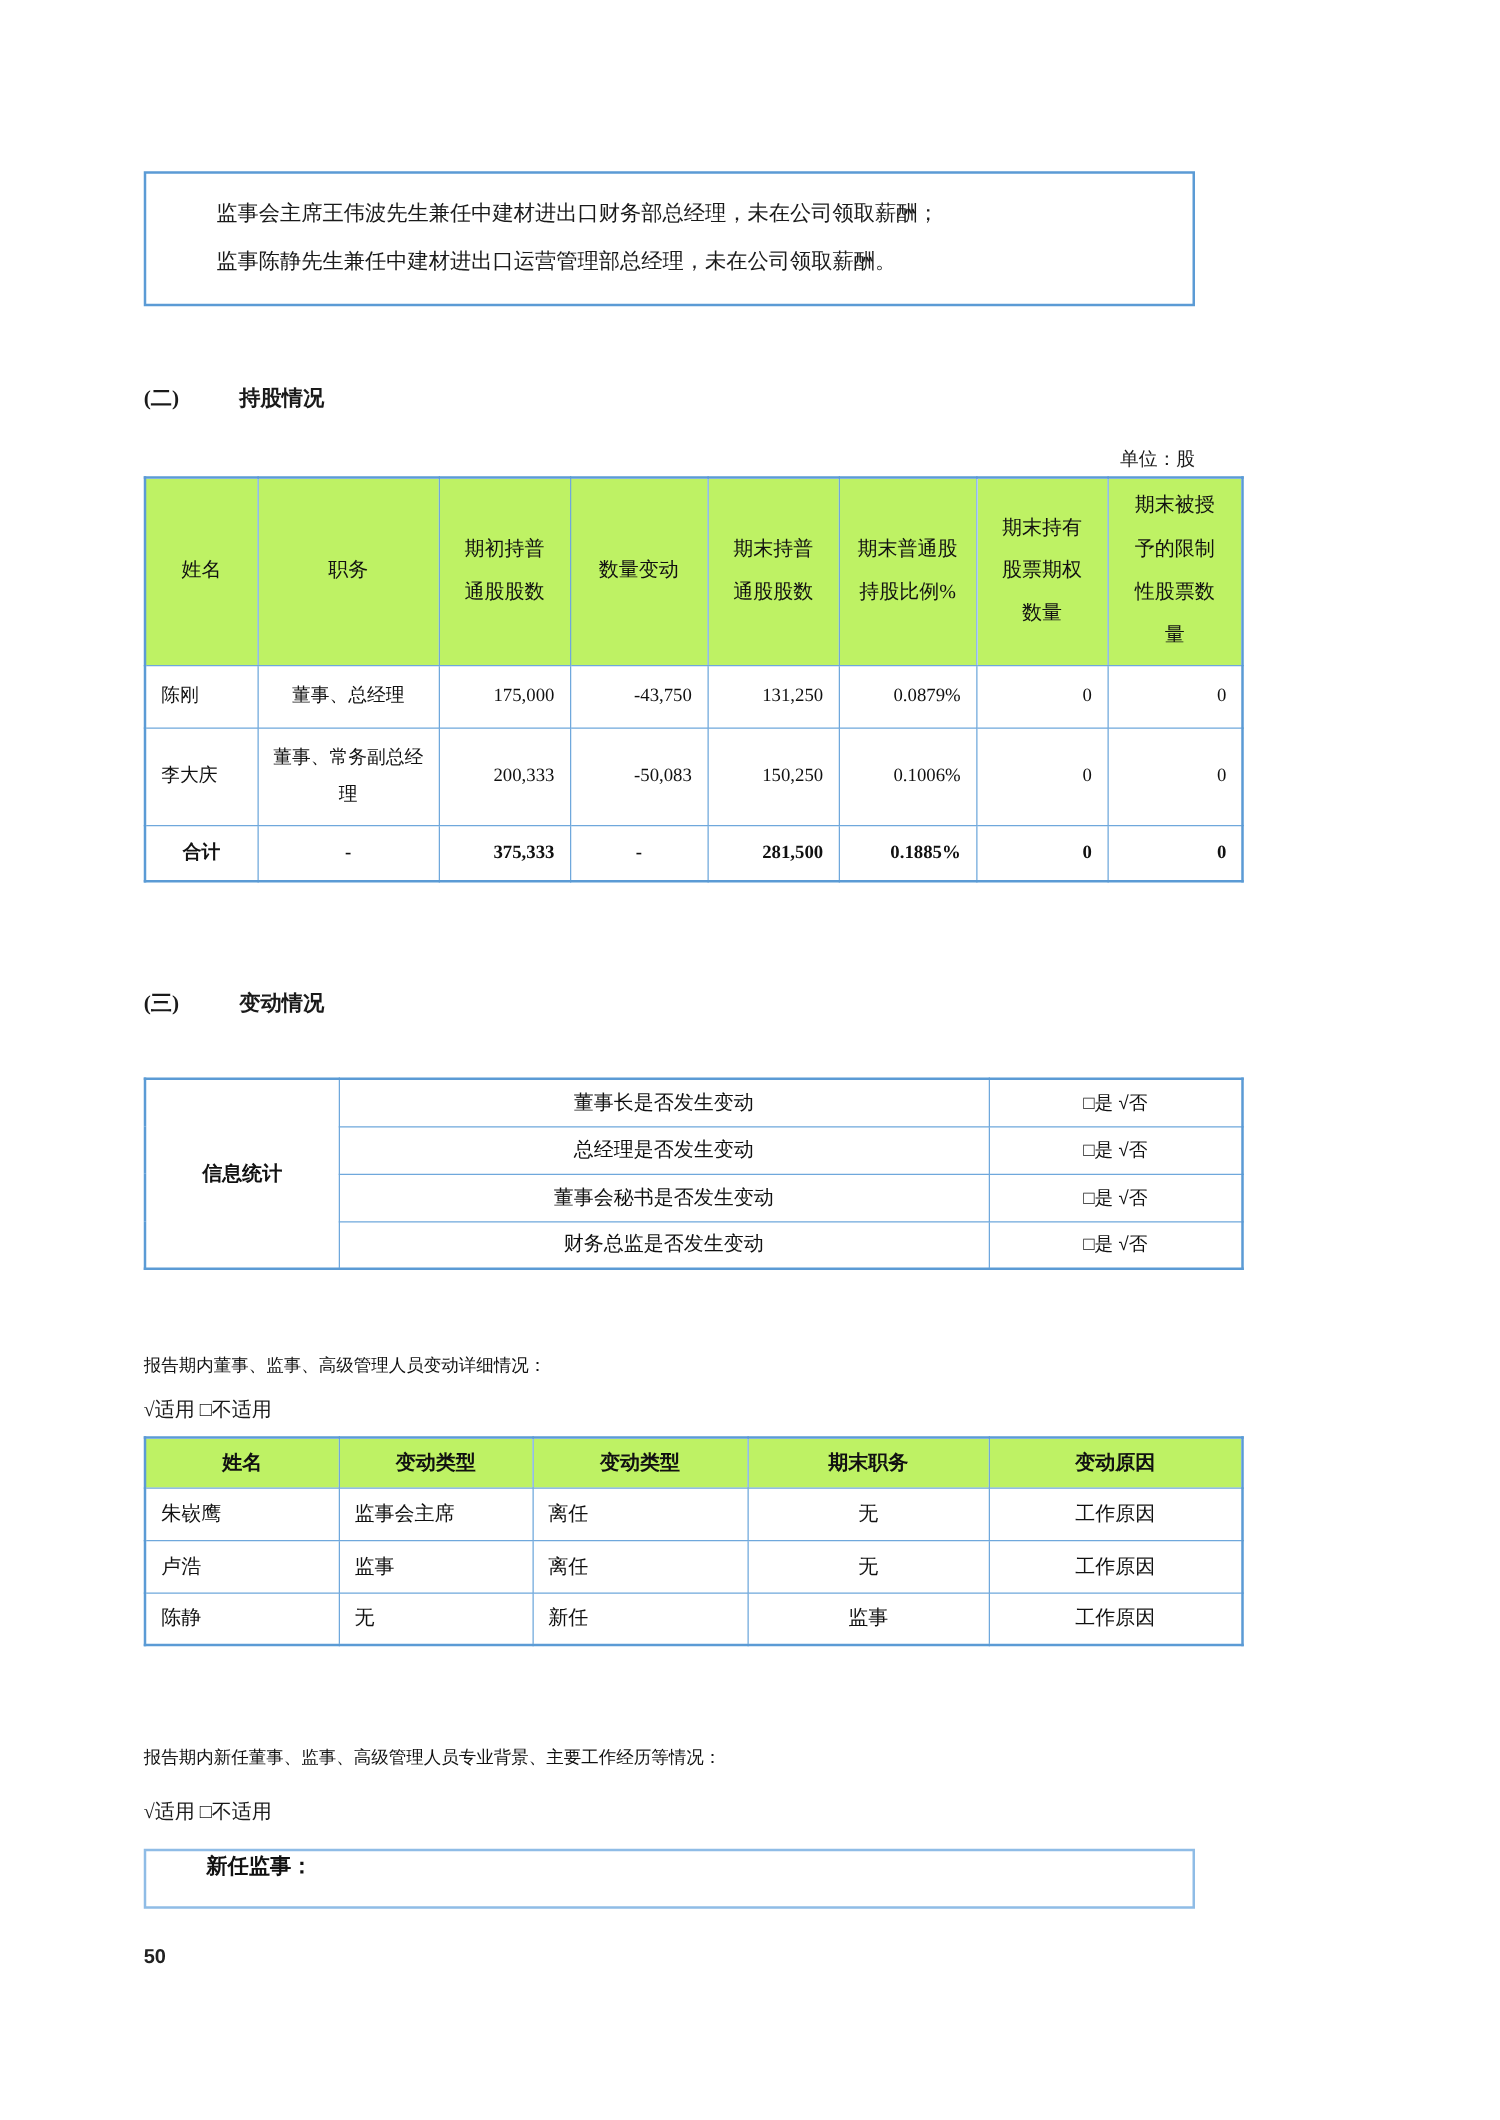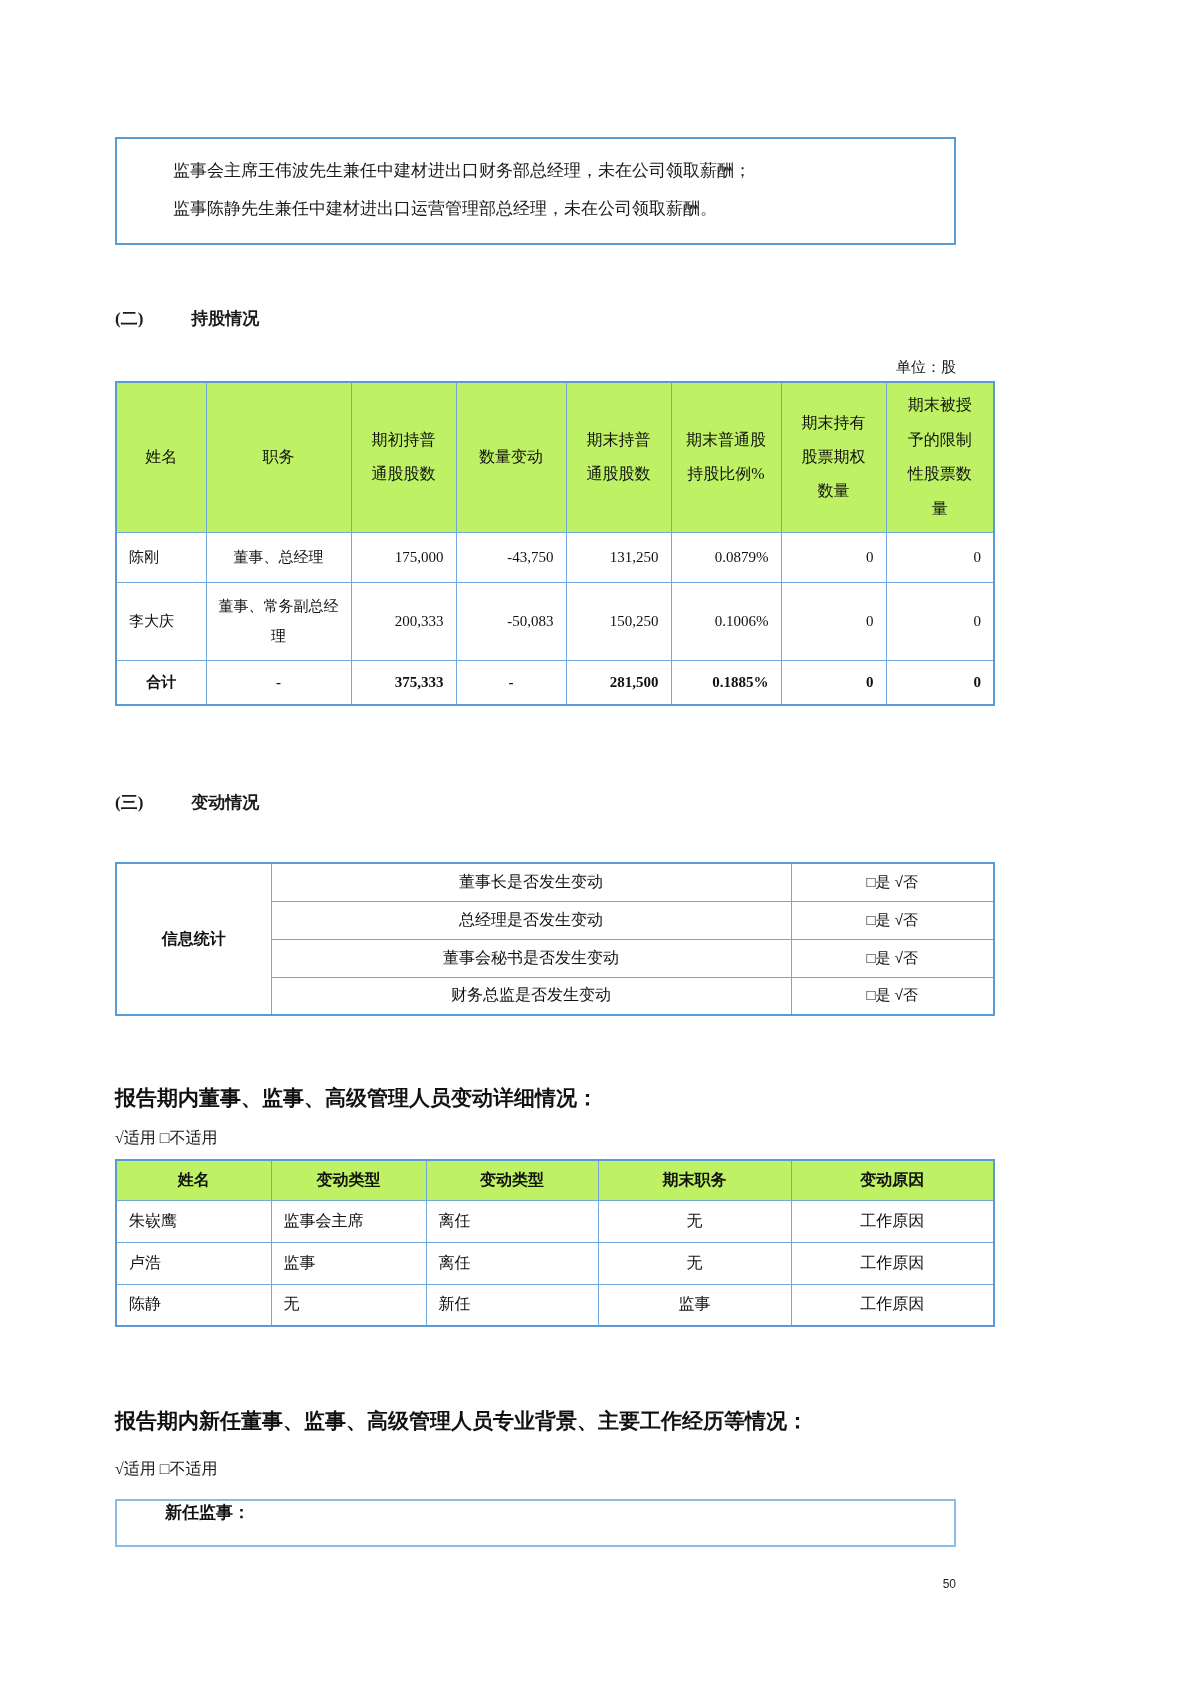--- a/index.html
+++ b/index.html
@@ -35,35 +35,35 @@
   .ac { text-align:center; }
   .ar { text-align:right; }
 
   
   .t2 { margin-top:48px; }
   .t2 td { font-size:16px; height:38px; vertical-align:middle; }
   .t2 .stats { font-weight:700; text-align:center; font-size:16px; }
   .t2 .q { text-align:center; }
   .t2 .a { text-align:center; font-family:"Liberation Sans","DejaVu Sans",sans-serif; font-size:15px; }
 
-  .mid-head { margin-top:68px; font-size:21px; font-weight:700; color:#111; }
+  .mid-head { margin-top:68px; font-size:14px; font-weight:400; color:#111; }
   .applicable { margin-top:16px; font-size:16px; color:#1a1a1a; }
 
   
   .t3 { margin-top:10px; }
   .t3 th { font-size:16px; font-weight:700; height:40px; text-align:center; vertical-align:middle; }
   .t3 td { font-size:16px; height:42px; vertical-align:middle; padding:0 12px; }
 
   .mid-head2 { margin-top:80px; }
   .applicable2 { margin-top:24px; }
 
   .new-box { margin-top:19px; border:2px solid #8FBCE6; height:48px; display:flex; padding-left:48px; }
   .new-box span { font-size:17px; font-weight:700; }
 
-  .page-num { margin-top:30px; text-align:right; font-size:12px; font-family:"Liberation Sans","DejaVu Sans",sans-serif; color:#222; }
+  .page-num { margin-top:30px; text-align:left; font-size:16px; font-family:"Liberation Sans","DejaVu Sans",sans-serif; color:#222;font-weight:bold; }
 </style>
 </head>
 <body>
 
 <div class="page">
 
   <div class="note-box">
     <p>监事会主席王伟波先生兼任中建材进出口财务部总经理，未在公司领取薪酬；</p>
     <p>监事陈静先生兼任中建材进出口运营管理部总经理，未在公司领取薪酬。</p>
   </div>

